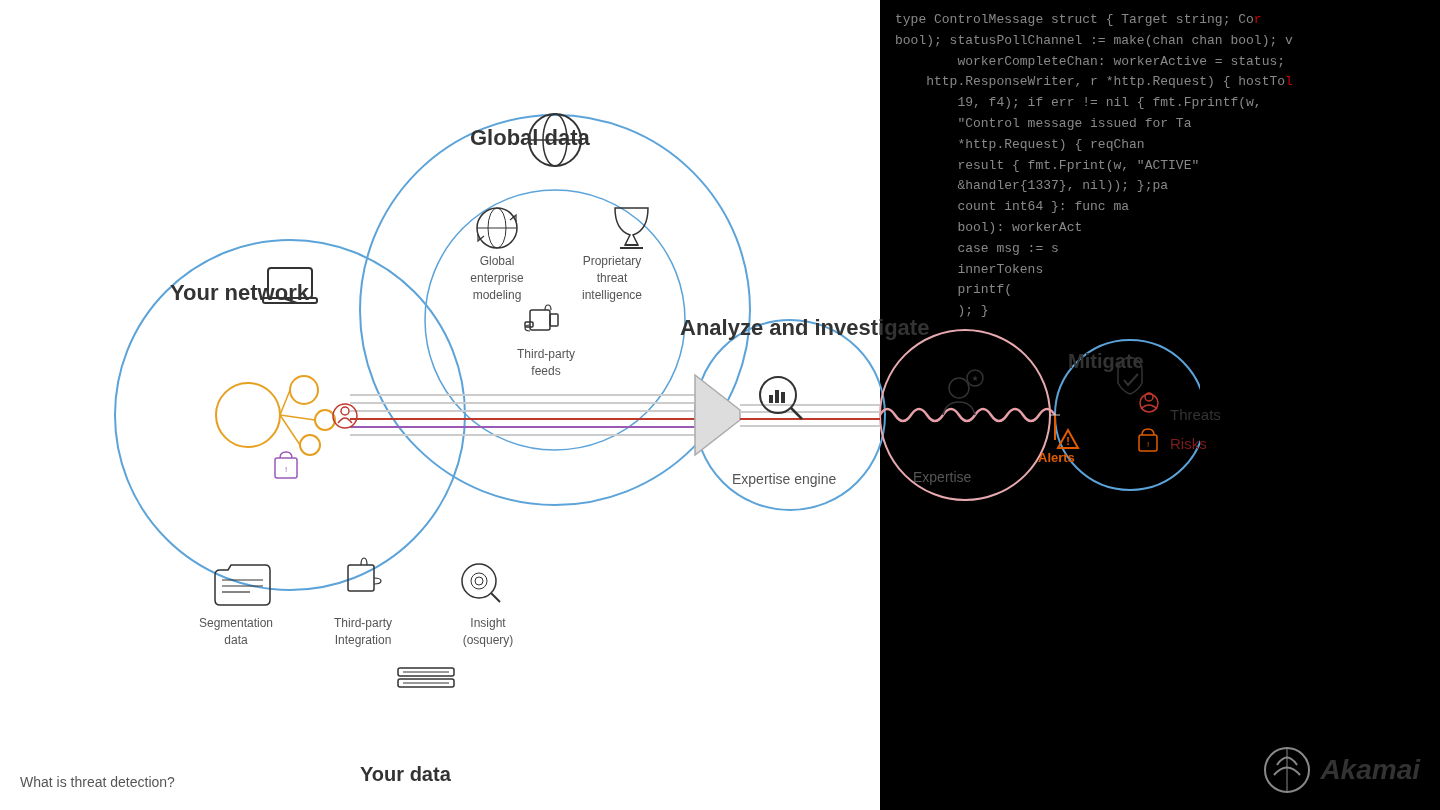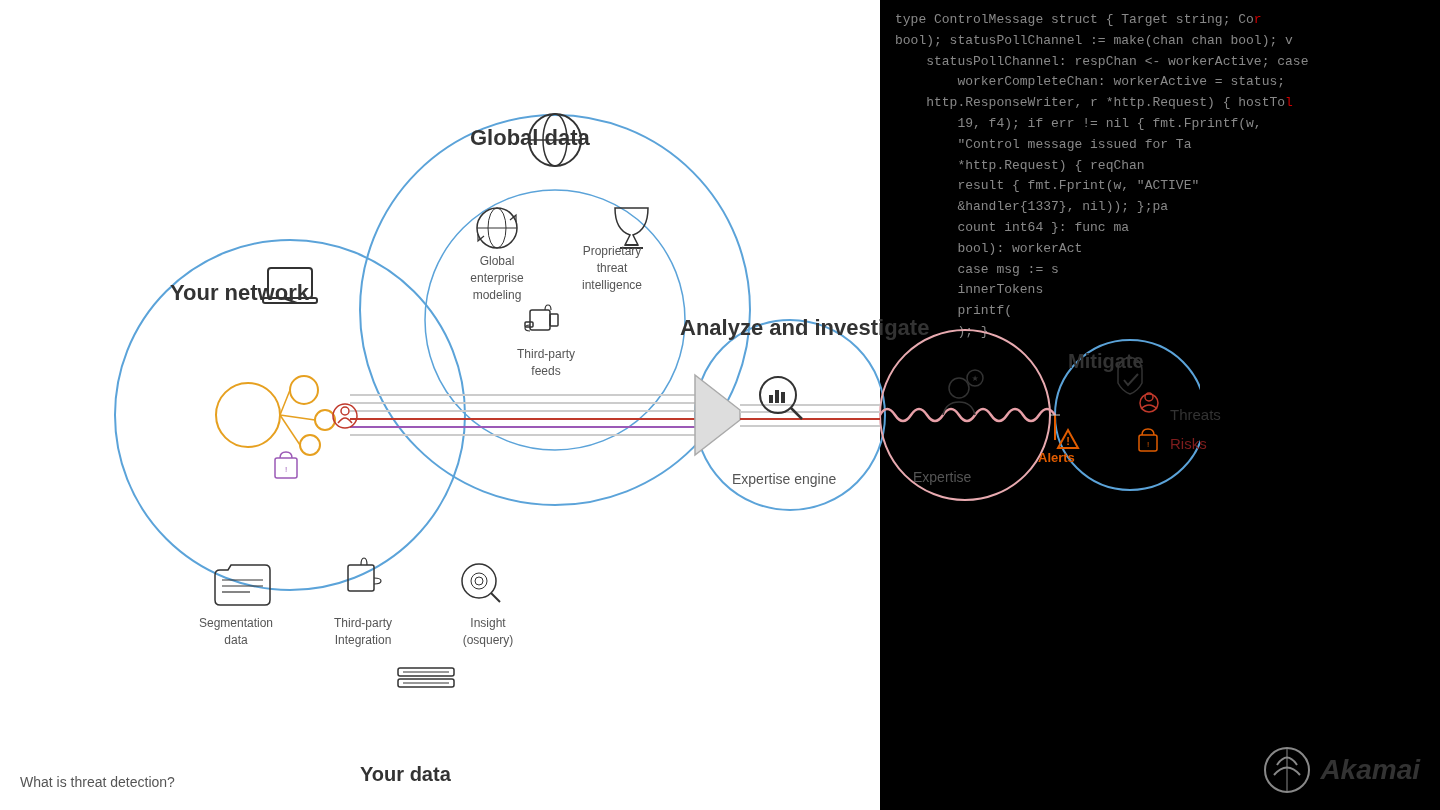--- a/index.html
+++ b/index.html
@@ -88,21 +88,20 @@
       height: 810px;
     }
 
   </style>
 </head>
 <body>
 
 <div class="code-bg">
   <div class="code-line">type ControlMessage struct { Target string; Co<span style="color:#c00">r</span></div>
   <div class="code-line">bool); statusPollChannel := make(chan chan bool); v</div>
-  <div class="code-line">&nbsp;&nbsp;&nbsp;&nbsp;statusPollChannel: respChan &lt;- workerActive; case</div>
   <div class="code-line">&nbsp;&nbsp;&nbsp;&nbsp;&nbsp;&nbsp;&nbsp;&nbsp;workerCompleteChan: workerActive = status;</div>
   <div class="code-line">&nbsp;&nbsp;&nbsp;&nbsp;http.ResponseWriter, r *http.Request) { hostTo<span style="color:#c00">l</span></div>
   <div class="code-line">&nbsp;&nbsp;&nbsp;&nbsp;&nbsp;&nbsp;&nbsp;&nbsp;19, f4); if err != nil { fmt.Fprintf(w,</div>
   <div class="code-line">&nbsp;&nbsp;&nbsp;&nbsp;&nbsp;&nbsp;&nbsp;&nbsp;"Control message issued for Ta</div>
   <div class="code-line">&nbsp;&nbsp;&nbsp;&nbsp;&nbsp;&nbsp;&nbsp;&nbsp;*http.Request) { reqChan</div>
   <div class="code-line">&nbsp;&nbsp;&nbsp;&nbsp;&nbsp;&nbsp;&nbsp;&nbsp;result { fmt.Fprint(w, "ACTIVE"</div>
   <div class="code-line">&nbsp;&nbsp;&nbsp;&nbsp;&nbsp;&nbsp;&nbsp;&nbsp;&amp;handler{1337}, nil)); };pa</div>
   <div class="code-line">&nbsp;&nbsp;&nbsp;&nbsp;&nbsp;&nbsp;&nbsp;&nbsp;count int64 }: func ma</div>
   <div class="code-line">&nbsp;&nbsp;&nbsp;&nbsp;&nbsp;&nbsp;&nbsp;&nbsp;bool): workerAct</div>
   <div class="code-line">&nbsp;&nbsp;&nbsp;&nbsp;&nbsp;&nbsp;&nbsp;&nbsp;case msg := s</div>
@@ -246,21 +245,21 @@
 <div class="section-label" style="left: 680px; top: 270px;">Analyze and investigate</div>
 
 <div class="section-label" style="left: 1068px; top: 305px; font-size: 20px;">Mitigate</div>
 
 <div class="section-sublabel" style="left: 732px; top: 470px; font-size: 14px;">Expertise engine</div>
 
 <div class="section-sublabel" style="left: 913px; top: 468px; font-size: 14px;">Expertise</div>
 
 <div class="section-sublabel" style="left: 457px; top: 253px; font-size: 12px; width: 80px;">Global<br>enterprise<br>modeling</div>
 
-<div class="section-sublabel" style="left: 572px; top: 243px; font-size: 12px; width: 80px;">Proprietary
+<div class="section-sublabel" style="left: 572px; top: 253px; font-size: 12px; width: 80px;">Proprietary
 threat
 intelligence</div>
 
 <div class="section-sublabel" style="left: 506px; top: 346px; font-size: 12px; width: 80px;">Third-party<br>feeds</div>
 
 <div class="section-sublabel" style="left: 196px; top: 615px; font-size: 12px; width: 80px;">Segmentation<br>data</div>
 
 <div class="section-sublabel" style="left: 323px; top: 615px; font-size: 12px; width: 80px;">Third-party<br>Integration</div>
 
 <div class="section-sublabel" style="left: 448px; top: 615px; font-size: 12px; width: 80px;">Insight<br>(osquery)</div>

